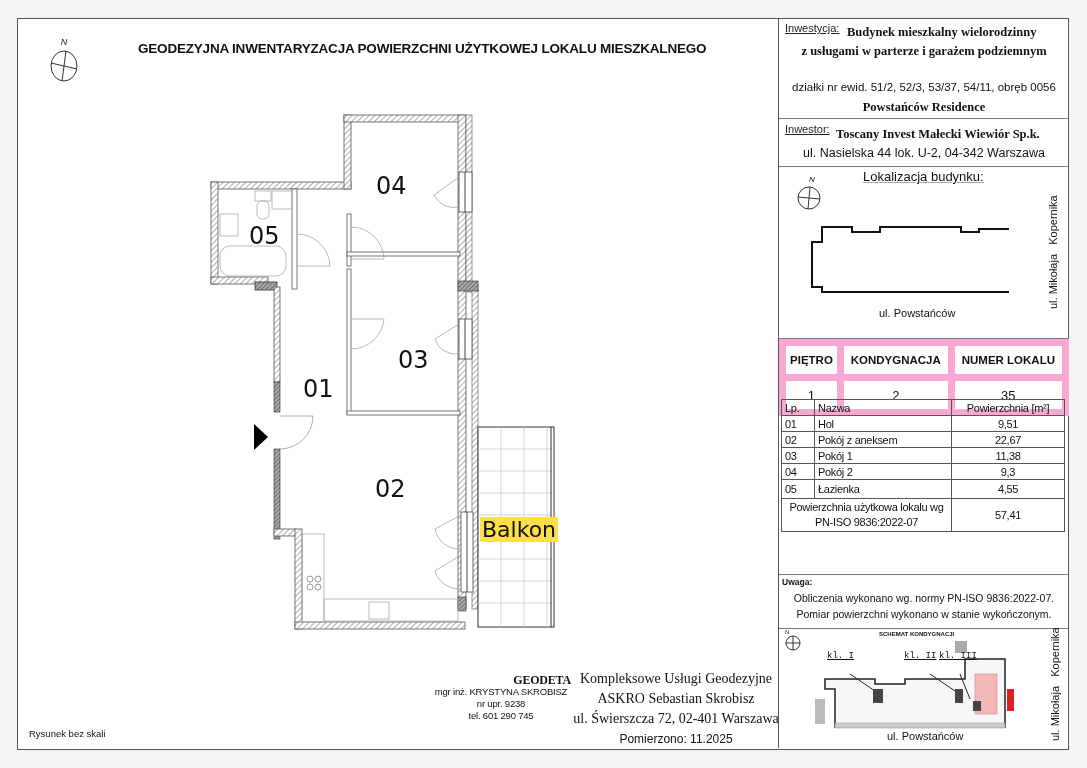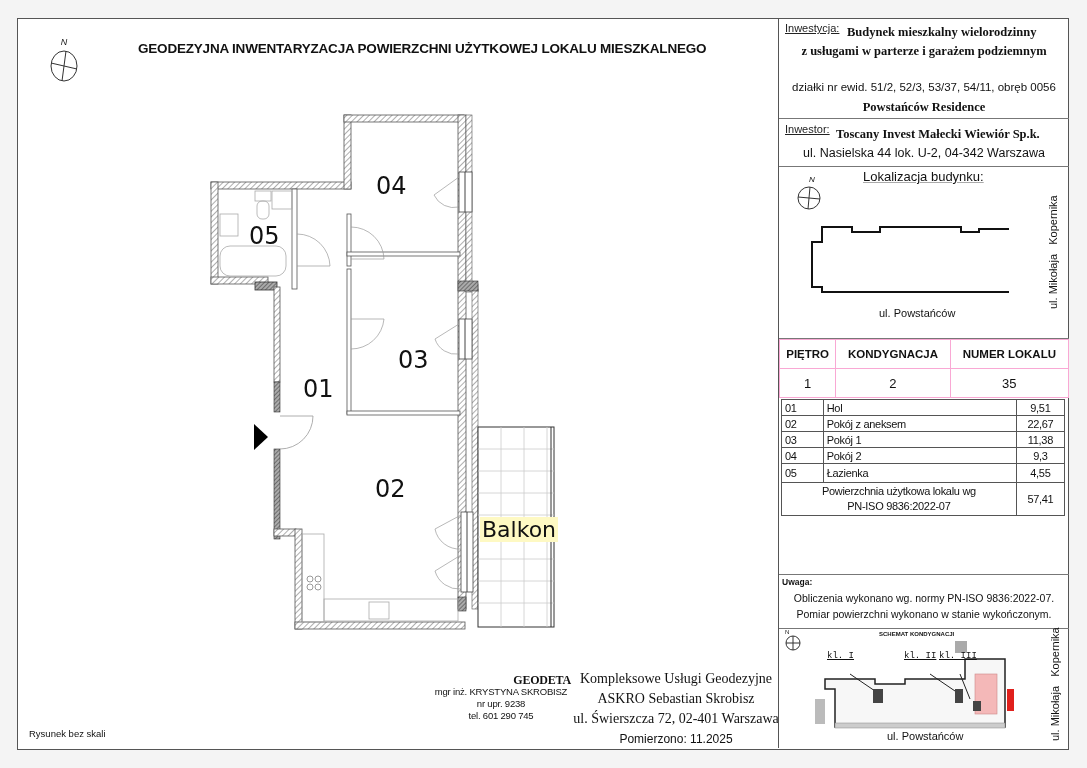--- a/index.html
+++ b/index.html
@@ -8,21 +8,21 @@
   .right{position:absolute;left:760px;top:0;width:290px;height:729px;border-left:1px solid #555;}
   .sec{position:absolute;left:0;width:290px;border-bottom:1px solid #777;box-sizing:border-box;}
   .lbl{font-family:"Liberation Sans",sans-serif;font-size:11px;text-decoration:underline;color:#222;text-align:right;}
   .center{text-align:center;}
   .b{font-weight:bold;font-family:Liberation Serif, serif;}
   .t13{font-size:12.5px;line-height:17px;}
   .title{position:absolute;left:120px;top:22px;font-weight:bold;font-size:13.5px;letter-spacing:-0.2px;}
   .north{position:absolute;}
   .north .n{font-size:9px;font-style:italic;text-align:center;}
   table{border-collapse:collapse;}
-  .kt td,.kt th{border:1px solid #f9a8d4;font-size:11.5px;text-align:center;height:26px;}
+  .kt td,.kt th{border:7px solid #f9a8d4;font-size:11.5px;text-align:center;height:26px;}
   .kt th{font-weight:bold;}
   .kt td{font-size:13px;}
   .rt td{border:1px solid #555;font-size:11px;height:15px;padding:0 3px;letter-spacing:-0.3px;}
   .footer-geo{position:absolute;left:413px;top:655px;width:140px;text-align:center;font-size:9.5px;line-height:12px;letter-spacing:-0.2px;}
   .footer-askro{position:absolute;left:553px;top:650px;width:210px;text-align:center;font-family:"Liberation Serif",serif;font-size:14px;line-height:20px;}
   .plan-label{position:absolute;font-size:24px;font-family:"DejaVu Sans",sans-serif;}
 </style>
 </head>
 <body>
 
@@ -127,21 +127,21 @@
         <line x1="460" y1="584" x2="536" y2="584"></line>
     </g>
     <line x1="533" y1="408" x2="533" y2="608" stroke="#333" stroke-width="1"></line>
   </svg>
 
   <div class="plan-label" style="left:358px;top:153px;">04</div>
   <div class="plan-label" style="left:231px;top:203px;">05</div>
   <div class="plan-label" style="left:380px;top:327px;">03</div>
   <div class="plan-label" style="left:285px;top:356px;">01</div>
   <div class="plan-label" style="left:357px;top:456px;">02</div>
-  <div class="plan-label" style="left:462px;top:498px;background:#fef9c3;padding:0 2px;font-size:22px;">Balkon</div>
+  <div class="plan-label" style="left:462px;top:498px;background:#fde047;padding:0 2px;font-size:22px;">Balkon</div>
 
   <div style="position:absolute;left:11px;top:709px;font-size:9.5px;">Rysunek bez skali</div>
 
   <div class="footer-geo">
     <div class="b" style="font-size:12px;text-align:right;">GEODETA</div>
     <div>mgr inż. KRYSTYNA SKROBISZ</div>
     <div>nr upr. 9238</div>
     <div>tel. 601 290 745</div>
   </div>
   <div class="footer-askro">
@@ -192,20 +192,25 @@
       <tr>
         <td>1</td>
         <td>2</td>
         <td>35</td>
       </tr>
     </tbody>
       </table>
 
     <table class="rt" style="position:absolute;left:2px;top:380px;width:284px;">
       <tbody>
+          <tr>
+        <td style="width:26px">Lp.</td>
+        <td style="width:130px">Nazwa</td>
+        <td class="center">Powierzchnia [m²]</td>
+      </tr>
       <tr>
             <td>01</td>
             <td>Hol</td>
             <td class="center">9,51</td>
           </tr>
       <tr>
             <td>02</td>
             <td>Pokój z aneksem</td>
             <td class="center">22,67</td>
           </tr>

